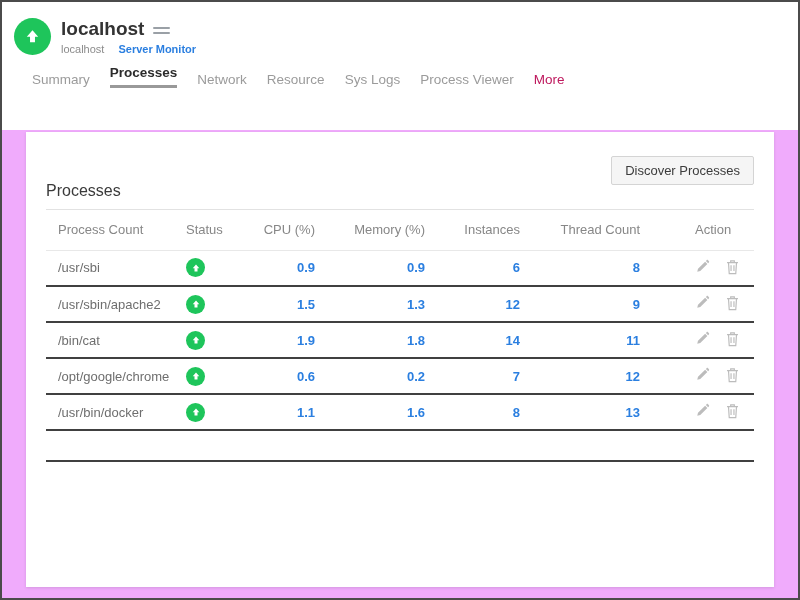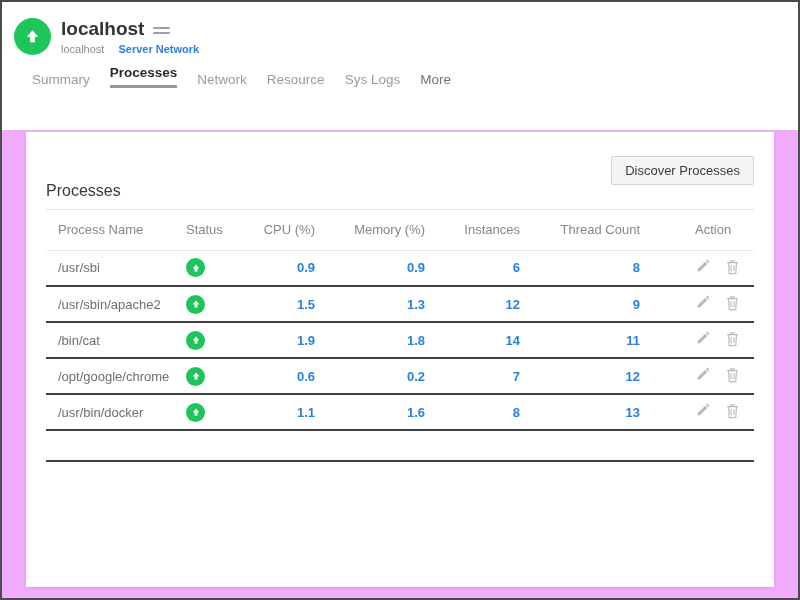--- a/index.html
+++ b/index.html
@@ -24,21 +24,21 @@
   .app-title { font-size:19px; font-weight:600; color:#333; }
   .hamburger { display:inline-block; cursor:pointer; padding-top:2px; }
   .hamburger .bar { width:17px; height:2px; background:#9aa0a6; border-radius:1px; margin:3px 0; }
   .breadcrumb { display:flex; gap:14px; font-size:11px; margin-top:3px; align-items:center; }
   .crumb-name { color:#8b8b8b; }
   .crumb-type { color:#2b7fe0; font-weight:600; text-decoration:none; cursor:pointer; }
   
   .tabs { height:32px; display:flex; align-items:flex-end; gap:20px; padding-left:30px; }
   .tab { font-size:13.5px; color:#9b9b9b; padding-bottom:1px; cursor:pointer; white-space:nowrap; }
   .tab.active { color:#2b2b2b; font-weight:700; border-bottom:3px solid #999; padding-bottom:5px; }
-  .tab.more { color:#737373;text-align:center; }
+  .tab.more { color:#be185d;text-align:center; }
   
   .content-bg { background:#f0abfc; height:510px; padding:2px 24px 0;margin-top:42px; }
   .card {
     background:#fff; height:455px; position:relative;
     padding:0 20px; box-shadow:0 1px 3px rgba(0,0,0,.12);
   }
   .discover-btn {
     position:absolute; top:24px; right:20px;
     font-family:"Liberation Sans", sans-serif;
     font-size:13px; color:#3c3c3c;
@@ -78,31 +78,32 @@
     </div>
     <div class="title-block">
       <div class="title-row">
         <span class="app-title">localhost</span>
         <span class="hamburger">
           <span class="bar"></span><span class="bar" style="display:block"></span><span class="bar" style="display:block"></span>
         </span>
       </div>
       <div class="breadcrumb">
         <span class="crumb-name">localhost</span>
-        <span class="crumb-type">Server Network</span>
+        <span class="crumb-type">Server Monitor</span>
       </div>
     </div>
   </div>
 
   <div class="tabs">
     <span class="tab">Summary</span>
     <span class="tab active">Processes</span>
     <span class="tab">Network</span>
     <span class="tab">Resource</span>
     <span class="tab">Sys Logs</span>
+    <span class="tab">Process Viewer</span>
     <span class="tab more">More</span>
   </div>
 
   <div class="content-bg">
     <div class="card">
 
       <button class="discover-btn">Discover Processes</button>
 
       <div class="section-title">Processes</div>
       <div class="title-divider"></div>
@@ -112,21 +113,21 @@
           <col class="c-name">
             <col class="c-stat">
             <col class="c-cpu">
             <col class="c-mem">
             <col class="c-inst">
             <col class="c-thr">
             <col>
         </colgroup>
         <thead>
           <tr>
-            <th class="c-name">Process Name</th>
+            <th class="c-name">Process Count</th>
             <th>Status</th>
             <th class="num">CPU (%)</th>
             <th class="num">Memory (%)</th>
             <th class="num">Instances</th>
             <th class="num">Thread Count</th>
             <th class="c-act">Action</th>
           </tr>
         </thead>
         <tbody id="rows-tbody">
             <tr>

